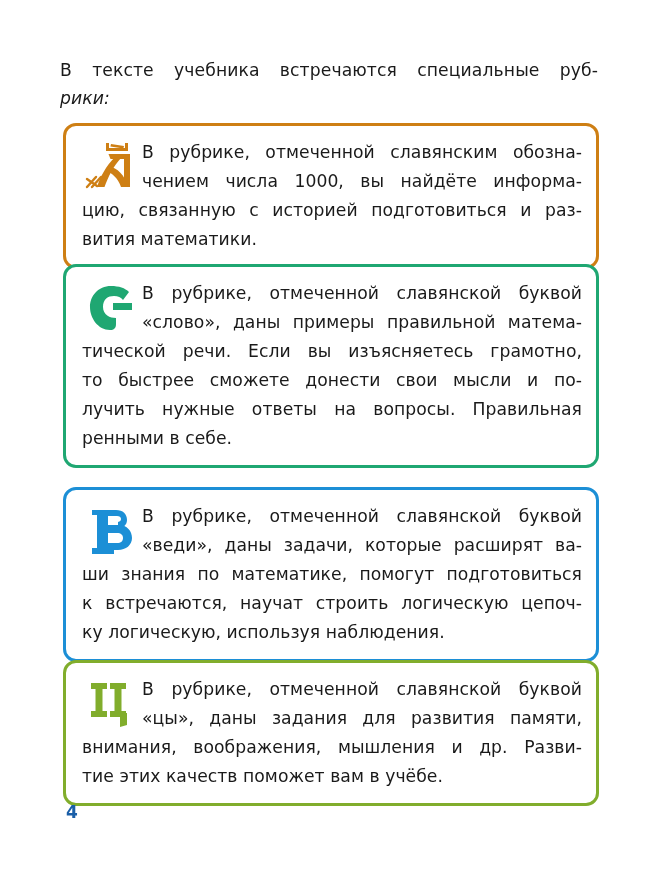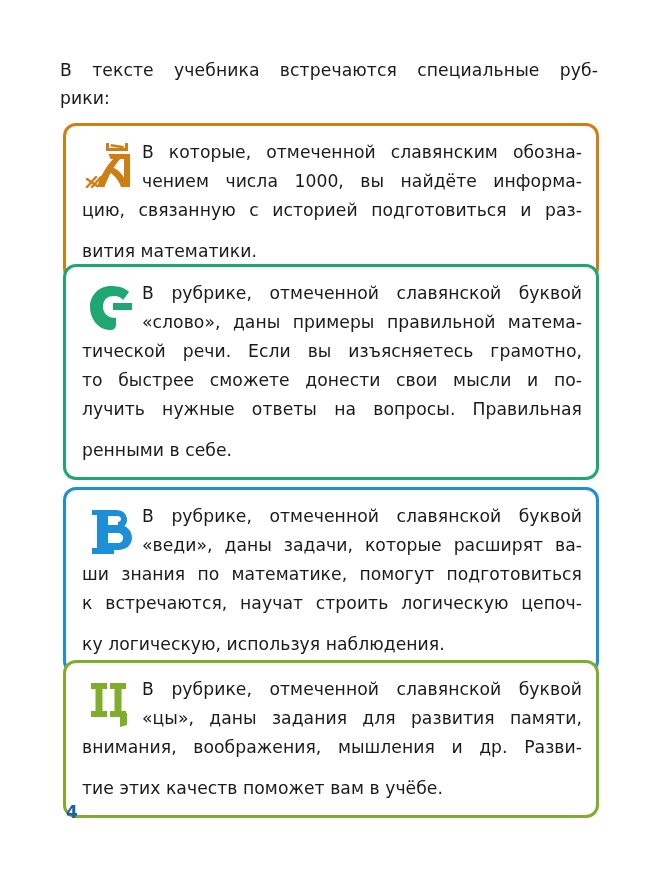--- a/index.html
+++ b/index.html
@@ -40,20 +40,21 @@
   }
   .intro .l1 {
     display: block;
     text-align: justify;
     text-align-last: justify;
     white-space: normal;
   }
   .intro .l2 {
     display: block;
     text-align: left;
+    font-style: italic;
   }
 
   
   .box {
     position: absolute;
     box-sizing: border-box;
     left: 63px;
     width: 536px;
     border-style: solid;
     border-width: 3px;
@@ -72,21 +73,20 @@
     letter-spacing: 0.05px;
   }
   .box-text .ln {
     display: block;
     text-align: justify;
     text-align-last: justify;
   }
   .box-text .ln.last {
     text-align: right;
     text-align-last: left;
-    margin-top: 12px;
   }
 
   
   .rubric-icon {
     float: left;
     width: 58px;
     height: 58px;
     margin: 0 2px 0 0;
     display: flex;
     align-items: center;
@@ -144,21 +144,21 @@
             </g>
 
             <g stroke="#CE7F14" stroke-width="2.4" stroke-linecap="round">
               <line x1="3" y1="48" x2="12" y2="38"></line>
               <line x1="8" y1="48" x2="17" y2="38"></line>
               <line x1="3" y1="40" x2="13" y2="47"></line>
             </g>
           </svg>
         </div>
         <div class="box-text">
-          <span class="ln">В которые, отмеченной славянским обозна-</span>
+          <span class="ln">В рубрике, отмеченной славянским обозна-</span>
           <span class="ln">чением числа 1000, вы найдёте информа-</span>
         </div>
       </div>
       <div class="box-text">
         <span class="ln">цию, связанную с историей подготовиться и раз-</span>
         <span class="ln last">вития математики.</span>
       </div>
     </div>
   </div>
 

